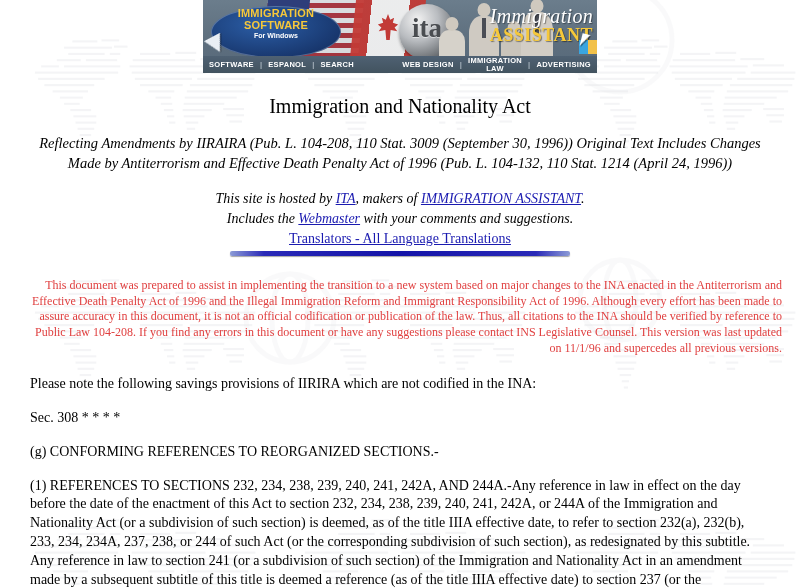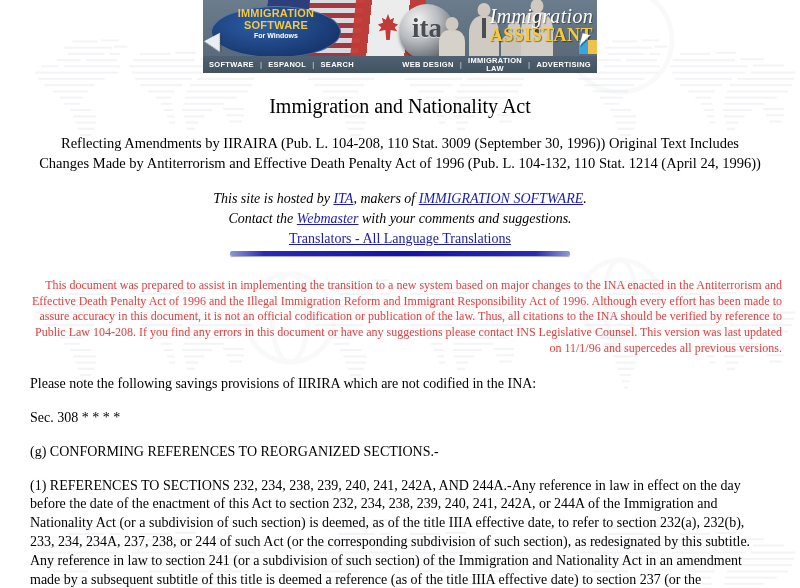--- a/index.html
+++ b/index.html
@@ -218,20 +218,21 @@
     font-family: "Liberation Serif", serif;
     font-size: 20px;
     font-weight: normal;
     margin: 18px 0 0 0;
   }
   .subtitle {
     text-align: center;
     font-size: 14.5px;
     line-height: 1.35;
     margin: 16px 38px 0 38px;
+    font-style: italic;
   }
   .hosted {
     text-align: center;
     font-style: italic;
     font-size: 14px;
     line-height: 1.45;
     margin-top: 16px;
   }
   .hosted a, .translators a {
     color: #1a1ab0;
@@ -406,24 +407,24 @@
 
     </div>
   </div>
 
   <h1 class="doc-title">Immigration and Nationality Act</h1>
 
   <div class="subtitle">Reflecting Amendments by IIRAIRA (Pub. L. 104-208, 110 Stat. 3009 (September 30, 1996)) Original Text Includes Changes Made by Antiterrorism and Effective Death Penalty Act of 1996 (Pub. L. 104-132, 110 Stat. 1214 (April 24, 1996))</div>
 
   <div class="hosted">
     <div>
-      <span>This site is hosted by </span><a href="#">ITA</a><span>, makers of </span><a href="#">IMMIGRATION SOFTWARE</a><span>.</span>
+      <span>This site is hosted by </span><a href="#">ITA</a><span>, makers of </span><a href="#">IMMIGRATION ASSISTANT</a><span>.</span>
     </div>
     <div>
-      <span>Contact the </span><a href="#">Webmaster</a><span> with your comments and suggestions.</span>
+      <span>Includes the </span><a href="#">Webmaster</a><span> with your comments and suggestions.</span>
     </div>
   </div>
   <div class="translators">
     <a href="#">Translators - All Language Translations</a>
   </div>
 
   <hr class="blue">
 
   <div class="disclaimer">This document was prepared to assist in implementing the transition to a new system based on major changes to the INA enacted in the Antiterrorism and Effective Death Penalty Act of 1996 and the Illegal Immigration Reform and Immigrant Responsibility Act of 1996. Although every effort has been made to assure accuracy in this document, it is not an official codification or publication of the law. Thus, all citations to the INA should be verified by reference to Public Law 104-208. If you find any errors in this document or have any suggestions please contact INS Legislative Counsel. This version was last updated on 11/1/96 and supercedes all previous versions.</div>
 

